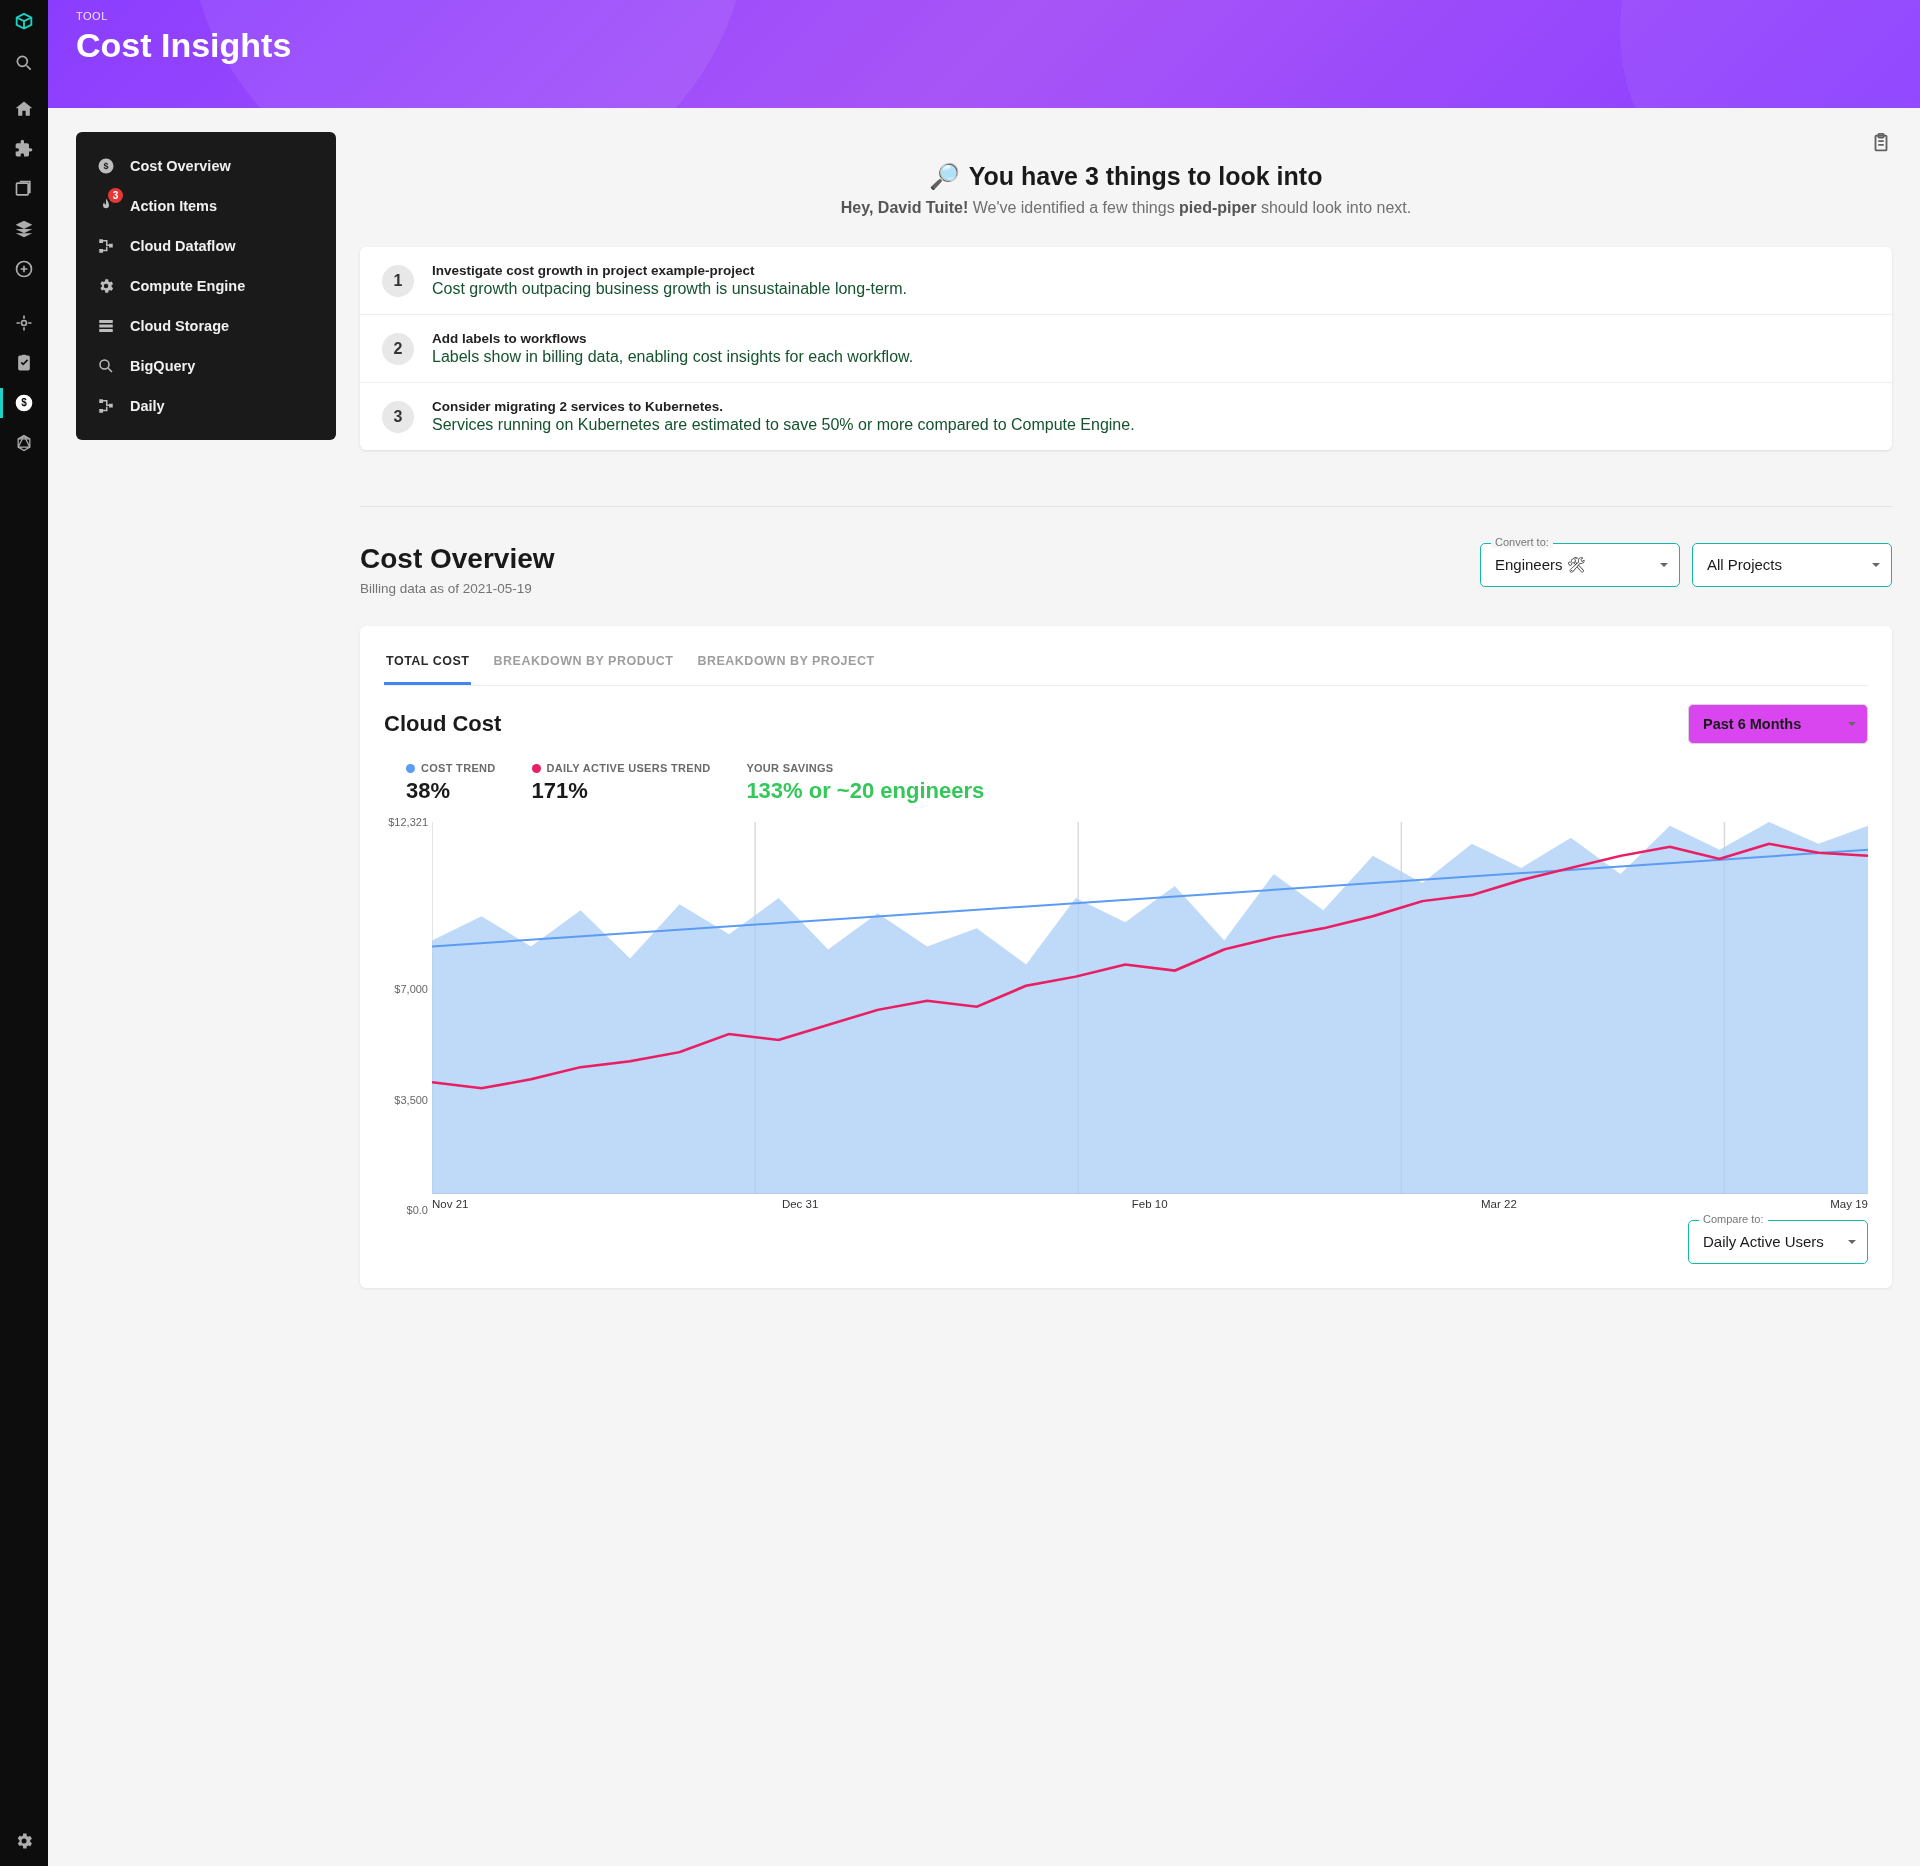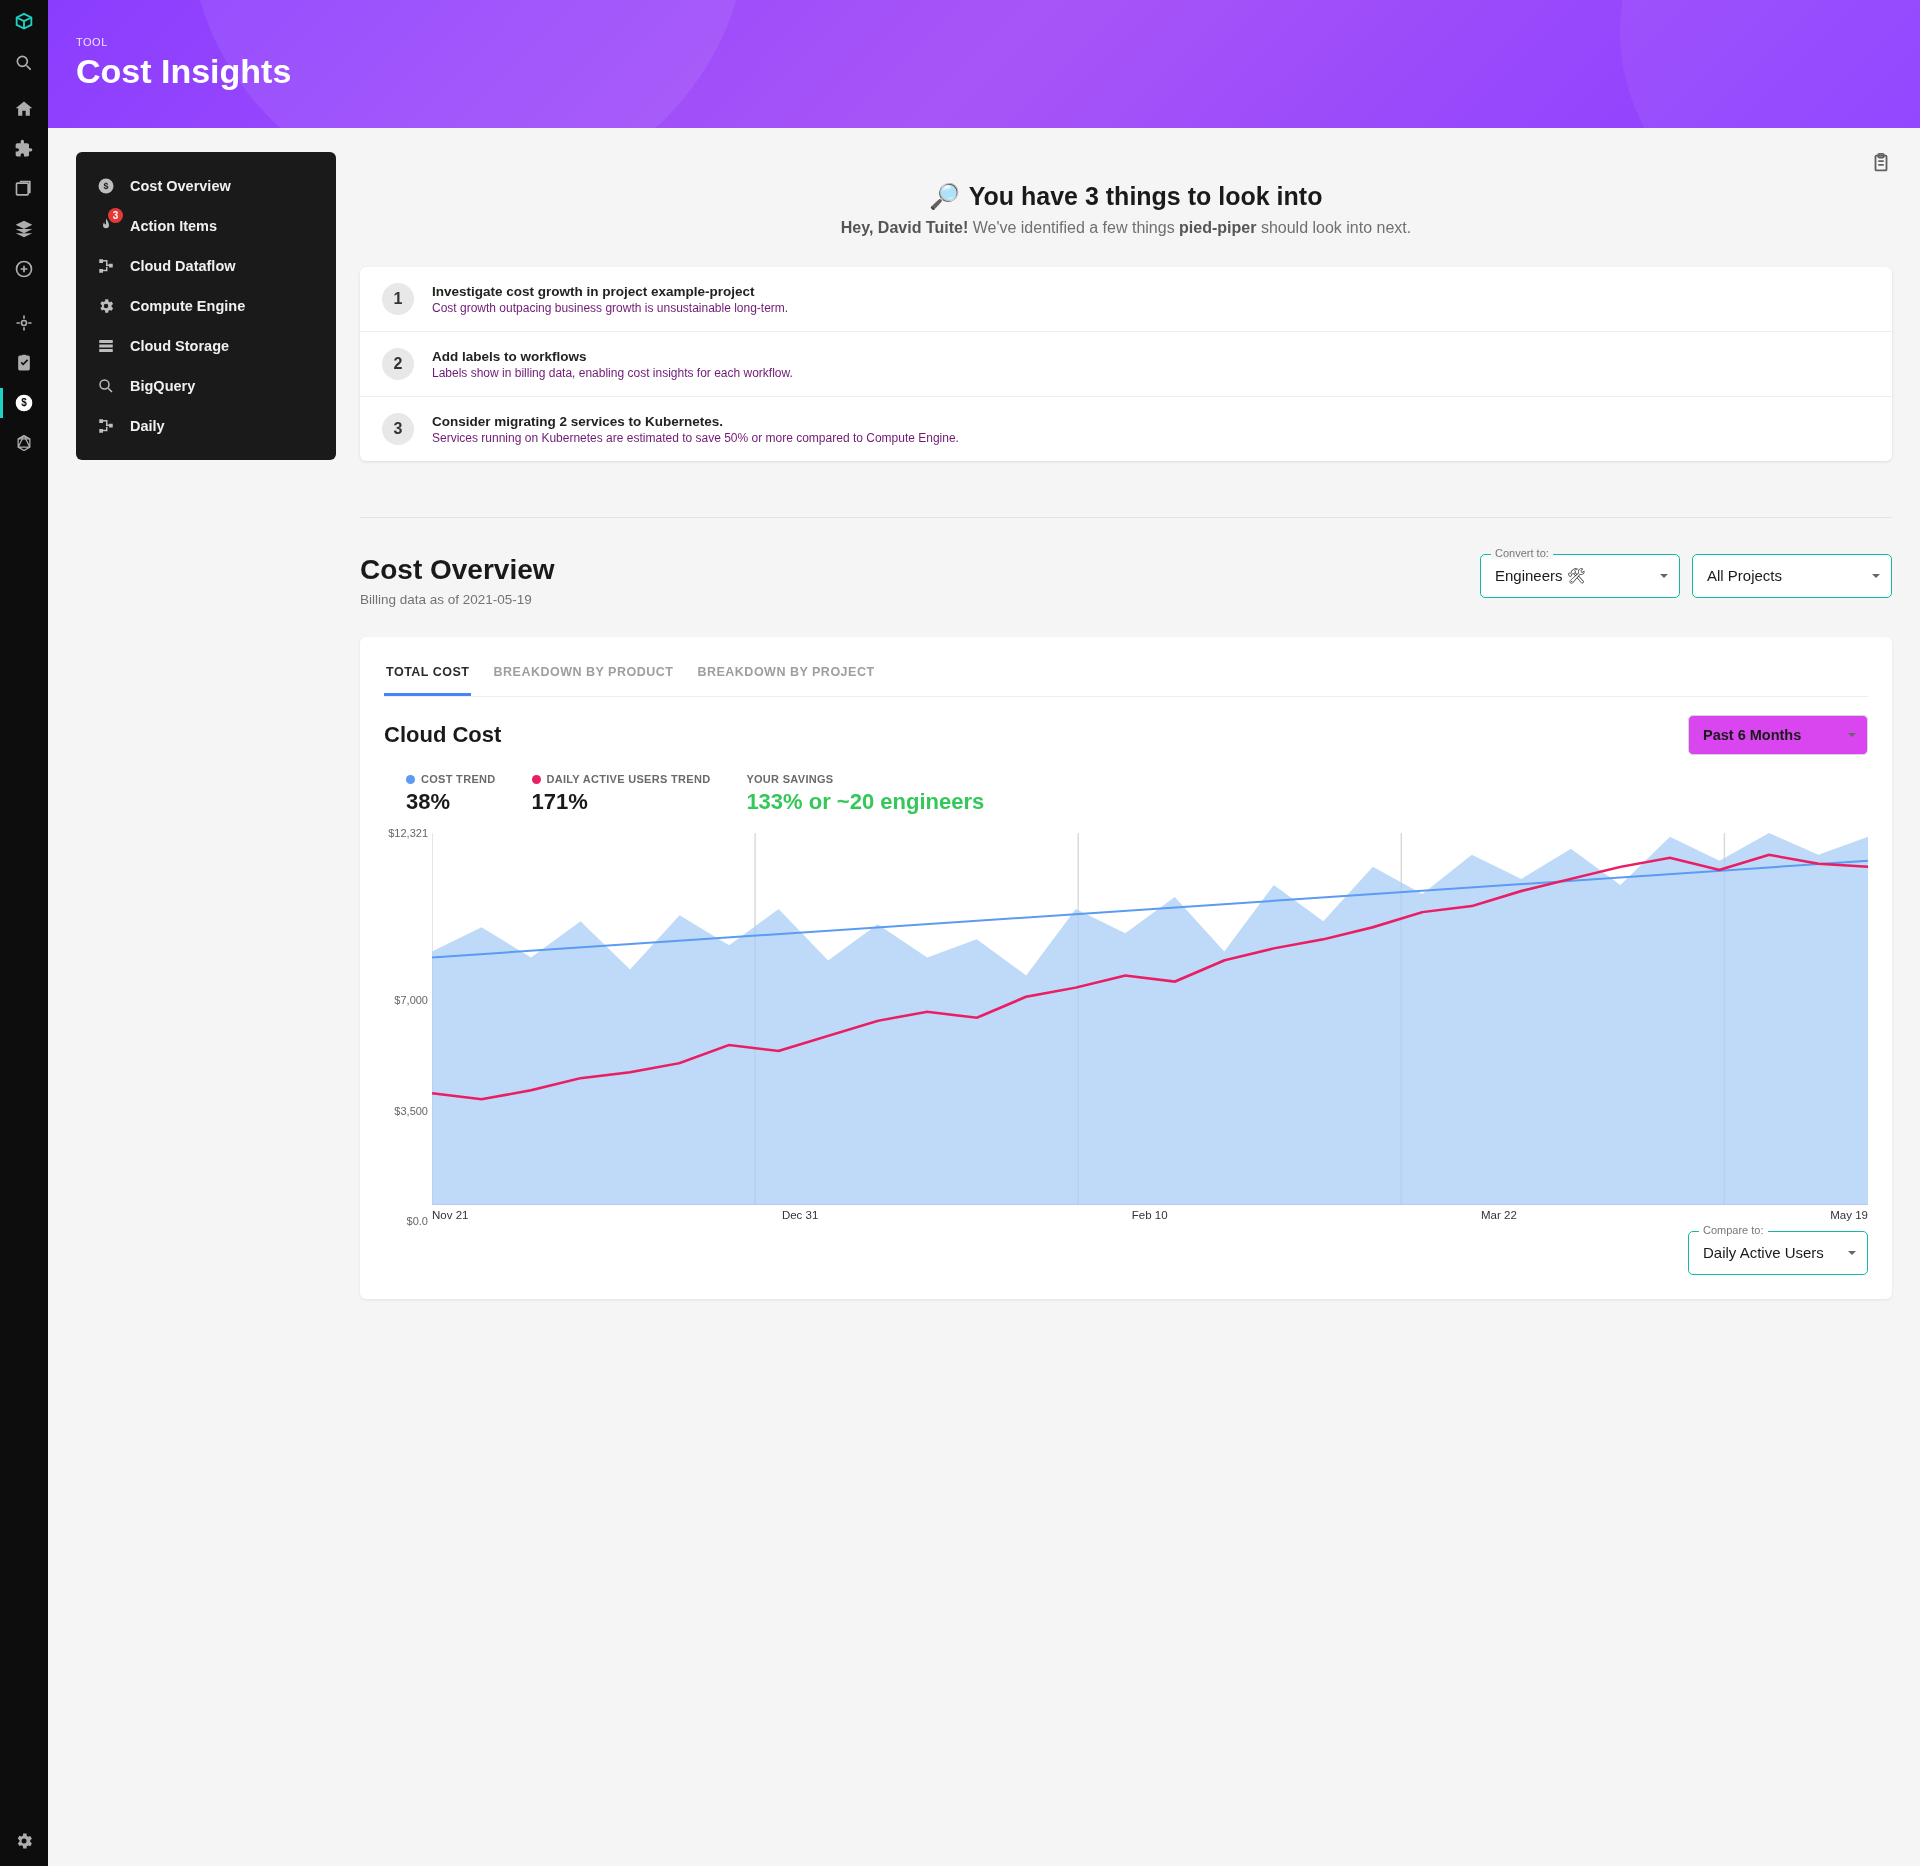--- a/index.html
+++ b/index.html
@@ -14,21 +14,21 @@
 .nav-icon { width: 22px; height: 22px; display: flex; align-items: center; justify-content: center; cursor: pointer; color: #adadad; }
 .nav-icon svg { width: 20px; height: 20px; }
 .nav-icon.brand svg { width: 22px; height: 22px; }
 .nav-icon.active { position: relative; color: #fff; }
 .nav-icon.active::before { content: ''; position: absolute; left: -13px; top: -4px; bottom: -4px; width: 3px; background: #1ed3c6; }
 
 
 .main { flex: 1; display: flex; flex-direction: column; }
 
 
-.header { height: 128px; background: linear-gradient(135deg, #8b3dff 0%, #a855f7 50%, #8b3dff 100%); position: relative; overflow: hidden; padding: 36px 28px; color: #fff; }
+.header { height: 108px; background: linear-gradient(135deg, #8b3dff 0%, #a855f7 50%, #8b3dff 100%); position: relative; overflow: hidden; padding: 10px 28px; color: #fff; }
 .header::before { content: ''; position: absolute; width: 560px; height: 560px; border-radius: 50%; background: rgba(255,255,255,0.08); top: -360px; left: 140px; }
 .header::after { content: ''; position: absolute; width: 420px; height: 420px; border-radius: 50%; background: rgba(255,255,255,0.06); top: -180px; right: -120px; }
 .header .eyebrow { font-size: 11px; letter-spacing: 0.5px; opacity: 0.85; font-weight: 500; }
 .header h1 { font-size: 34px; font-weight: 700; margin-top: 4px; position: relative; z-index: 2; }
 
 
 .content { padding: 24px 28px 40px; display: flex; gap: 24px; align-items: flex-start; }
 .sidebar-panel { width: 260px; background: #1a1a1a; border-radius: 6px; padding: 14px 10px; flex-shrink: 0; }
 .side-item { display: flex; align-items: center; gap: 14px; padding: 10px 10px; cursor: pointer; color: #f0f0f0; font-size: 14.5px; font-weight: 600; border-radius: 4px; position: relative; }
 .side-item .icon-wrap { width: 20px; height: 20px; display: flex; align-items: center; justify-content: center; color: #bdbdbd; }
@@ -46,21 +46,21 @@
 .alerts-head { text-align: center; margin: 4px 0 30px; }
 .alerts-head h2 { font-size: 25px; font-weight: 700; display: inline-flex; align-items: center; gap: 8px; }
 .alerts-head p { font-size: 16px; color: #707070; margin-top: 8px; }
 .alerts-head p .b { font-weight: 700; color: #555; }
 
 .alerts-list { background: #fff; border-radius: 6px; box-shadow: 0 1px 3px rgba(0,0,0,0.1); overflow: hidden; }
 .alert-row { display: flex; align-items: center; gap: 18px; padding: 16px 22px; border-bottom: 1px solid #eee; cursor: pointer; }
 .alert-row:last-child { border-bottom: none; }
 .alert-num { width: 32px; height: 32px; border-radius: 50%; background: #e8e8e8; display: flex; align-items: center; justify-content: center; font-weight: 600; color: #333; flex-shrink: 0; }
 .alert-body .t { font-size: 13.5px; font-weight: 700; color: #222; }
-.alert-body .d { font-size: 12px; color: #701a75; margin-top: 2px; }
+.alert-body .d { font-size: 16px; color: #14532d; margin-top: 2px; }
 
 
 .hr { height: 1px; background: #e2e2e2; margin: 56px 0 36px; }
 
 
 .cov-head { display: flex; justify-content: space-between; align-items: flex-start; margin-bottom: 30px; }
 .cov-head-left h2 { font-size: 28px; font-weight: 700; }
 .cov-head-left p { font-size: 13.5px; color: #737373; margin-top: 6px; }
 .cov-head-right { display: flex; gap: 12px; }
 

